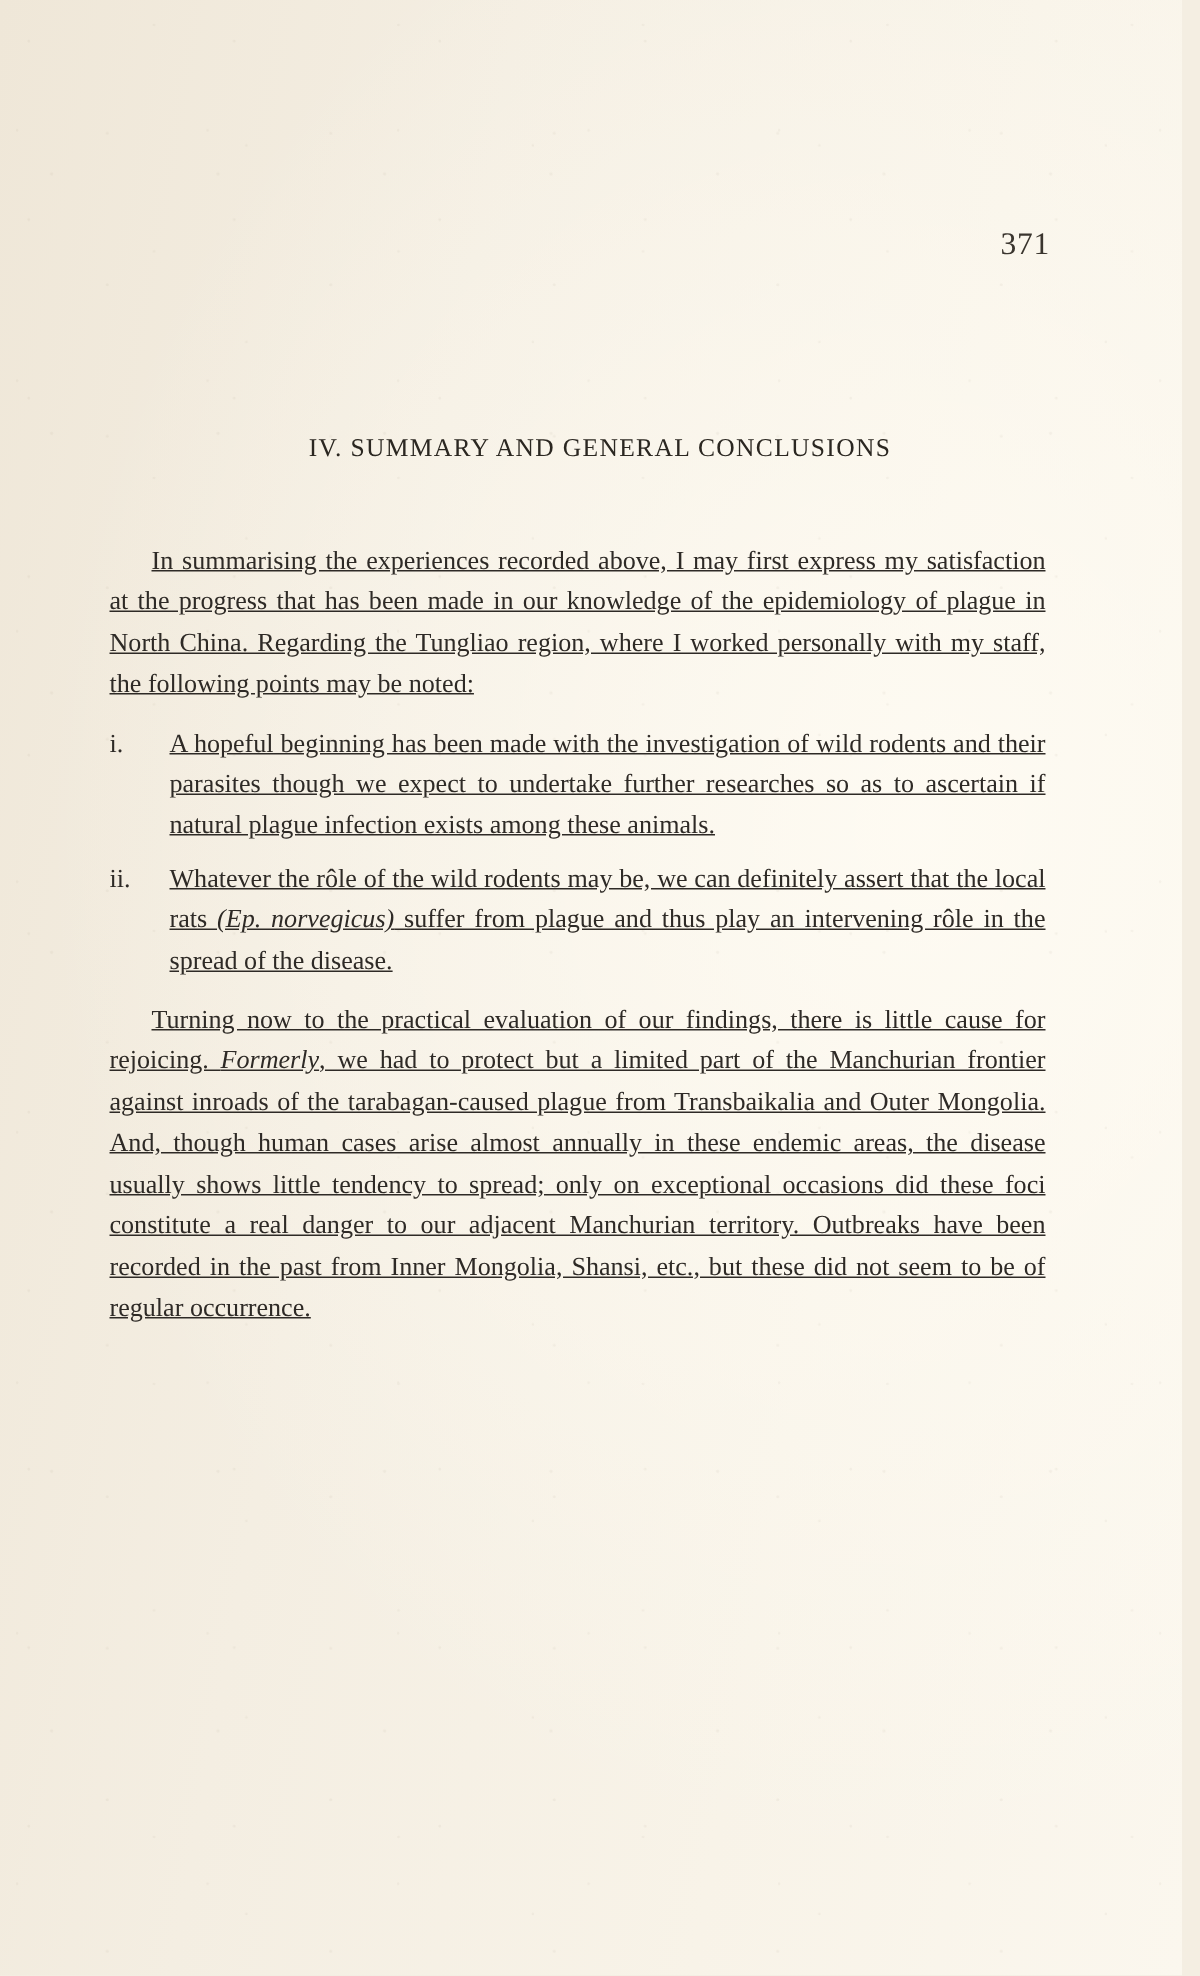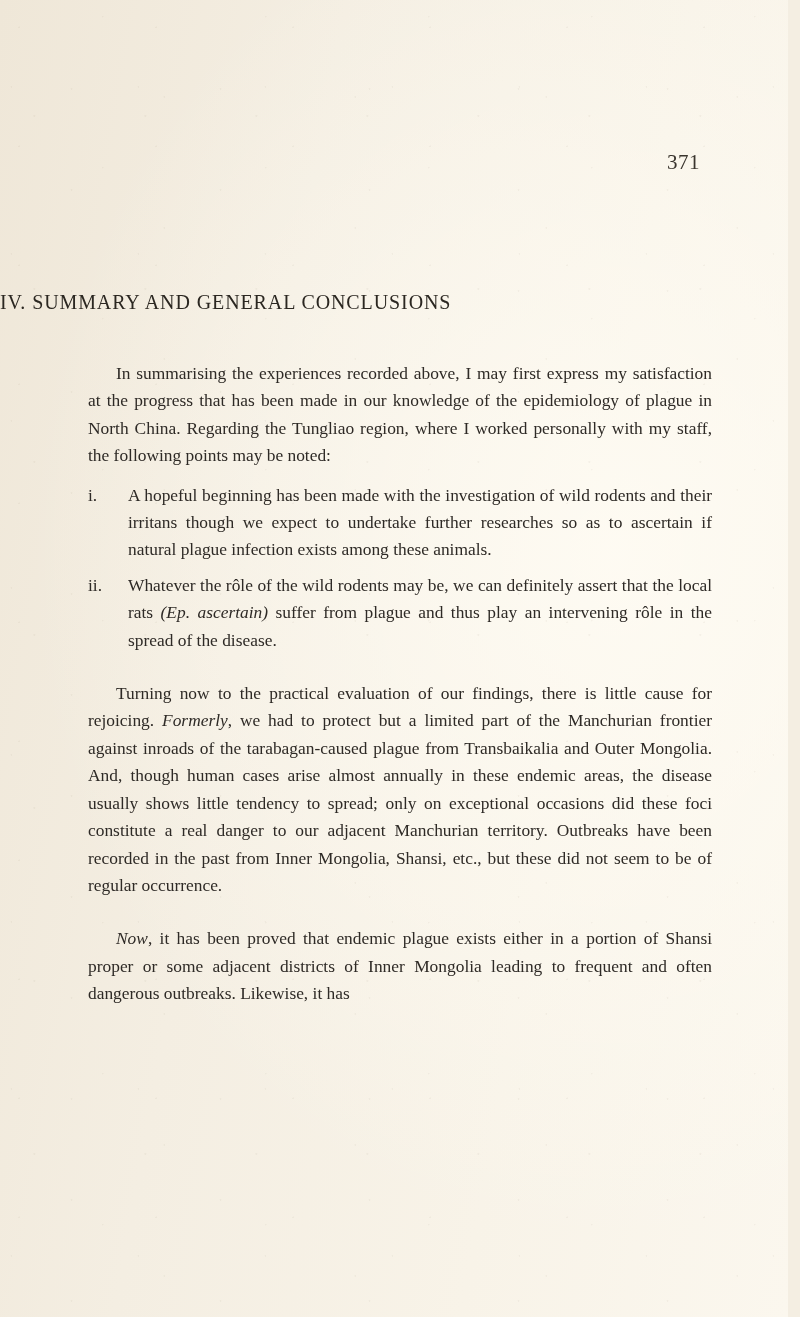--- a/index.html
+++ b/index.html
@@ -51,22 +51,22 @@
     letter-spacing: 0.5px;
     color: #3a352e;
   }
 
   
   .title {
     position: absolute;
     top: 278px;
     left: 0;
     width: 800px;
-    text-align: left;
-    font-size: 20px;
+    text-align: center;
+    font-size: 17px;
     letter-spacing: 0.9px;
     color: #2b2721;
     font-weight: 400;
   }
   .byline {
     position: absolute;
     top: 320px;
     left: 0;
     width: 800px;
     text-align: center;
@@ -74,34 +74,35 @@
     letter-spacing: 1.4px;
     font-variant: small-caps;
     text-transform: lowercase;
     color: #2b2721;
   }
 
   
   .column {
     position: absolute;
     top: 360px;
-    left: 88px;
+    left: 73px;
     width: 624px;
+    text-decoration: underline;
   }
 
   p.body {
     margin: 0 0 0 0;
     font-size: 17.4px;
     line-height: 27.4px;
     text-align: justify;
     text-indent: 28px;
     color: #2e2a26;
     -webkit-font-smoothing: antialiased;
   }
-  p.para-gap { margin-top: 26px; }
+  p.para-gap { margin-top: 12px; }
 
   
   .romanlist {
     margin: 12px 0 0 0;
     padding: 0;
     list-style: none;
   }
   .romanlist li {
     position: relative;
     padding-left: 40px;
@@ -136,30 +137,29 @@
   <h1 class="title">IV. SUMMARY AND GENERAL CONCLUSIONS</h1>
 
   <div class="column">
 
     <p class="body">In summarising the experiences recorded above, I may first express my satisfaction at the progress that has been made in our knowledge of the epidemiology of plague in North China. Regarding the Tungliao region, where I worked personally with my staff, the following points may be noted:</p>
 
     <ul class="romanlist">
 
       <li>
         <span class="marker">i.</span>
-        <span class="item-text">A hopeful beginning has been made with the investigation of wild rodents and their irritans though we expect to undertake further researches so as to ascertain if natural plague infection exists among these animals.</span>
+        <span class="item-text">A hopeful beginning has been made with the investigation of wild rodents and their parasites though we expect to undertake further researches so as to ascertain if natural plague infection exists among these animals.</span>
       </li>
 
       <li>
         <span class="marker">ii.</span>
-        <span class="item-text"><span>Whatever the rôle of the wild rodents may be, we can definitely assert that the local rats </span><i>(Ep. ascertain)</i><span> suffer from plague and thus play an intervening rôle in the spread of the disease.</span></span>
+        <span class="item-text"><span>Whatever the rôle of the wild rodents may be, we can definitely assert that the local rats </span><i>(Ep. norvegicus)</i><span> suffer from plague and thus play an intervening rôle in the spread of the disease.</span></span>
       </li>
 
 
 
     </ul>
 
     <p class="body para-gap"><span>Turning now to the practical evaluation of our findings, there is little cause for rejoicing. </span><i>Formerly</i><span>, we had to protect but a limited part of the Manchurian frontier against inroads of the tarabagan-caused plague from Transbaikalia and Outer Mongolia. And, though human cases arise almost annually in these endemic areas, the disease usually shows little tendency to spread; only on exceptional occasions did these foci constitute a real danger to our adjacent Manchurian territory. Outbreaks have been recorded in the past from Inner Mongolia, Shansi, etc., but these did not seem to be of regular occurrence.</span></p>
 
-    <p class="body para-gap"><span></span><i>Now</i><span>, it has been proved that endemic plague exists either in a portion of Shansi proper or some adjacent districts of Inner Mongolia leading to frequent and often dangerous outbreaks. Likewise, it has</span></p>
 
   </div>
 </div>
 
 </body></html>

